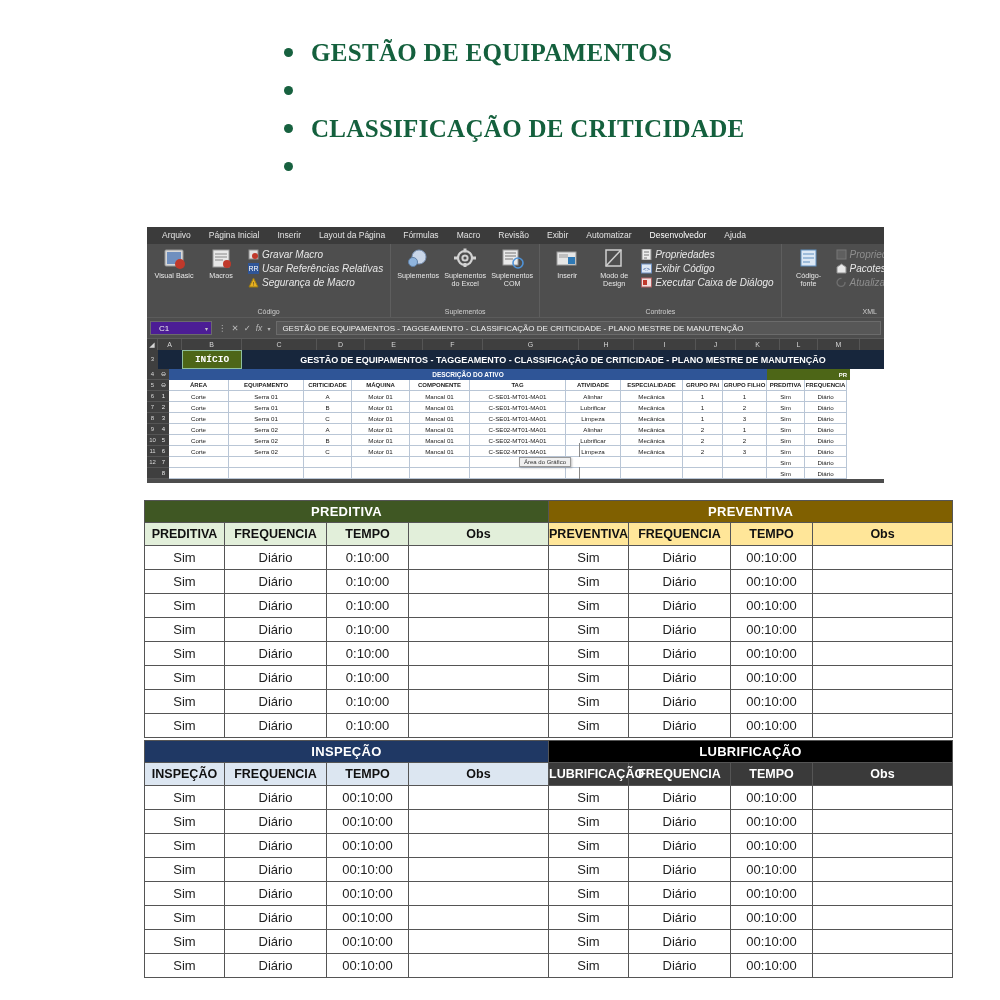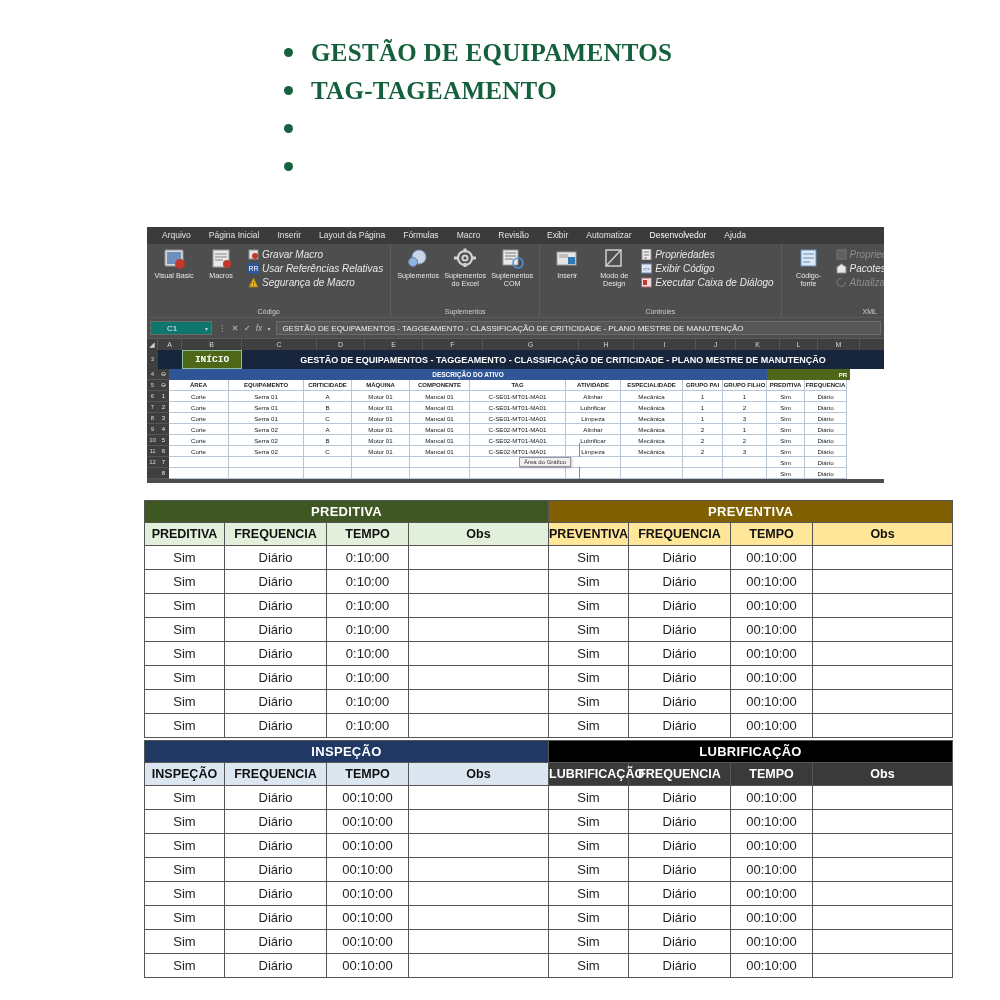--- a/index.html
+++ b/index.html
@@ -36,23 +36,23 @@
   .big-lb{color:#e8e8e8;font-size:7.2px;text-align:center;line-height:8px;margin-top:1px;}
   .small-col{display:flex;flex-direction:column;justify-content:center;gap:3px;padding-top:2px;}
   .small-btn{display:flex;align-items:center;gap:3px;}
   .small-ico{width:11px;height:11px;flex:0 0 auto;display:flex;align-items:center;justify-content:center;}
   .small-lb{color:#e8e8e8;font-size:10px;white-space:nowrap;font-style:italic;}
   .small-btn.dim .small-lb{color:#8e8e8e;}
 
   
   .namebox-row{height:20px;background:#4d4d4d;display:flex;align-items:center;
                border-top:1px solid #5b5b5b;}
-  .namebox{width:62px;height:14px;background:#0f766e;border:1px solid #6b6b6b;
+  .namebox{width:62px;height:14px;background:#4c1d95;border:1px solid #6b6b6b;
            color:#ededed;font-size:8px;display:flex;align-items:center;
-           padding-left:16px;margin-left:3px;box-sizing:border-box;justify-content:space-between;}
+           padding-left:8px;margin-left:3px;box-sizing:border-box;justify-content:space-between;}
   .nb-caret{font-size:6px;color:#c6c6c6;padding-right:3px;}
   .fx-grp{display:flex;align-items:center;gap:5px;padding:0 6px;color:#b9b9b9;font-size:8.5px;}
   .formula-in{flex:1;height:14px;background:#575757;border:1px solid #6b6b6b;
               color:#f0f0f0;font-size:8px;display:flex;align-items:center;
               padding-left:5px;margin-right:3px;box-sizing:border-box;
               white-space:nowrap;overflow:hidden;}
 
   
   .colhdr{height:11px;background:#3f3f3f;display:flex;align-items:center;
           border-top:1px solid #5b5b5b;}
@@ -100,24 +100,24 @@
 
 <div class="page">
 
   <div class="bullets">
     <div class="bullet-row">
       <span class="bullet-dot"></span>
       <span class="bullet-text">GESTÃO DE EQUIPAMENTOS</span>
     </div>
     <div class="bullet-row">
       <span class="bullet-dot"></span>
-      <span class="bullet-text">TAG-TAGEAMENTO</span>
     </div>
     <div class="bullet-row">
       <span class="bullet-dot"></span>
+      <span class="bullet-text">CLASSIFICAÇÃO DE CRITICIDADE</span>
     </div>
     <div class="bullet-row">
       <span class="bullet-dot"></span>
     </div>
   </div>
 
   <div class="excel">
 
     <div class="ribbon-tabs" id="ribbon-tabs">
         <div class="rtab">Arquivo</div>

